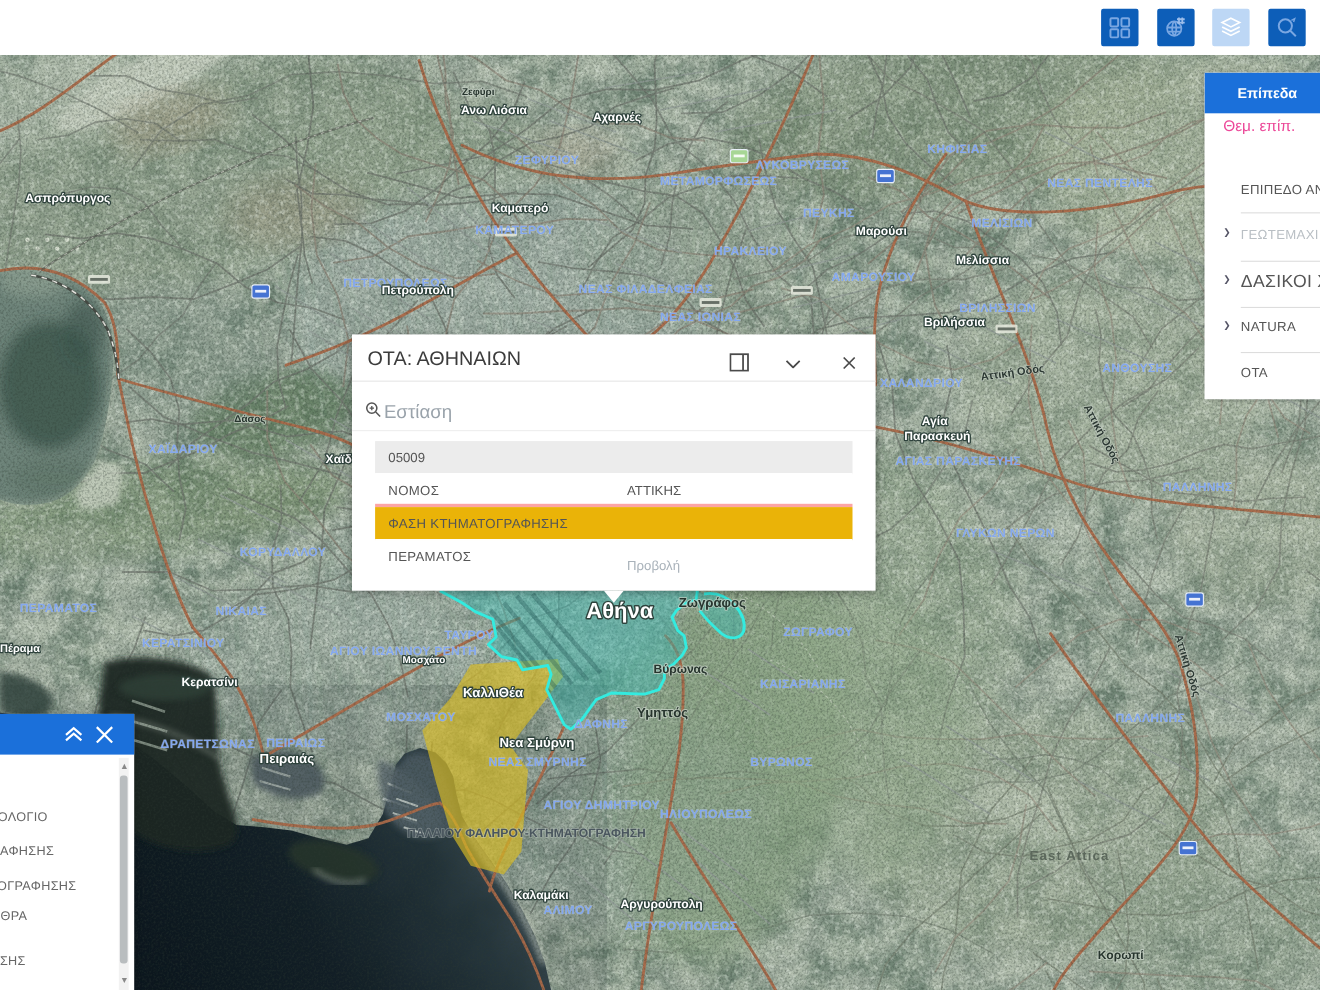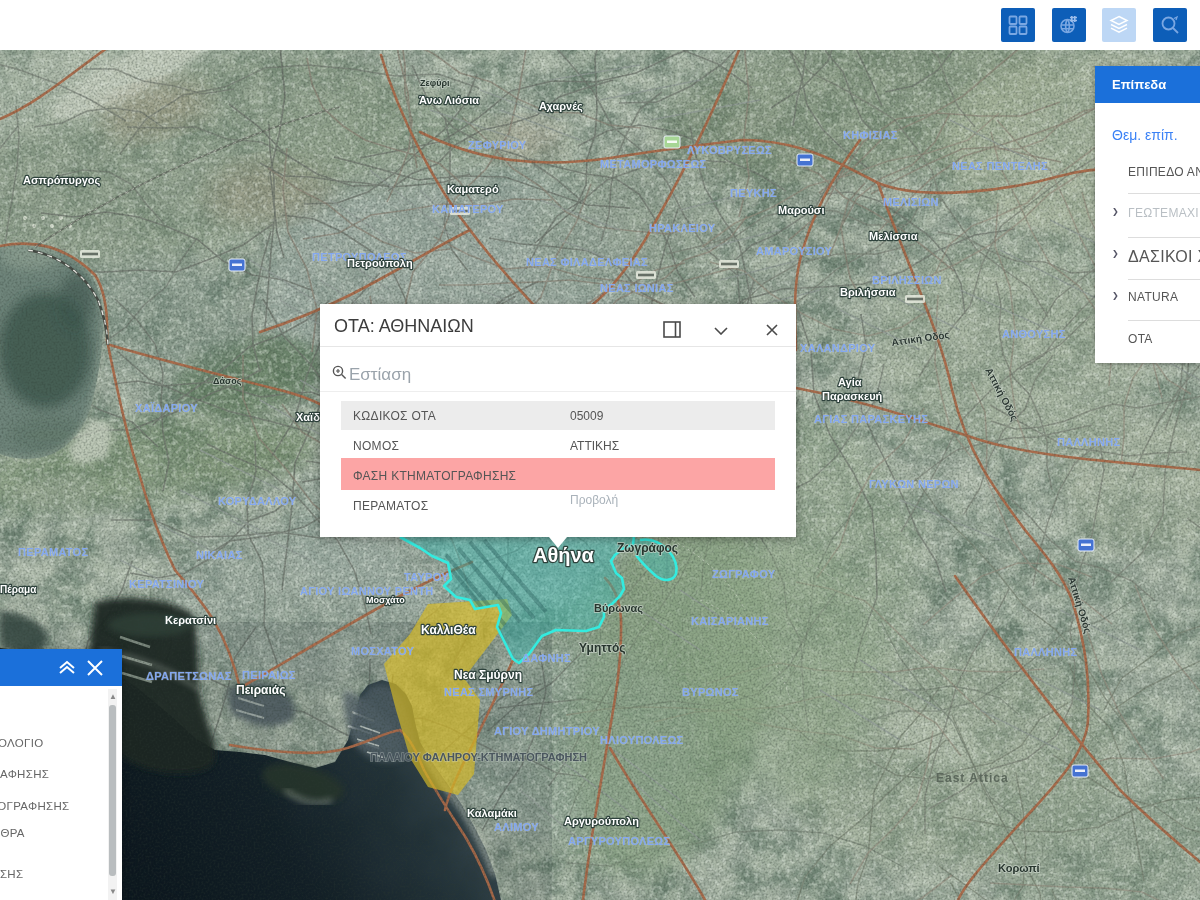--- a/index.html
+++ b/index.html
@@ -618,22 +618,22 @@
 </div>
 <div class="btn" style="left:1153px">
  <svg width="22" height="22" viewBox="0 0 22 22" fill="none" stroke="#7aa7e2" stroke-width="1.8">
   <circle cx="9.5" cy="9.5" r="6"></circle>
         <path d="M14,14 L19,19"></path>
         <path d="M15,4.5 l3,-1.5 -1,3" stroke-width="1.3"></path>
  </svg>
 </div>
 
 <div style="position:absolute;left:1095px;top:66px;width:105px;height:297px;background:#fff;box-shadow:0 1px 5px rgba(0,0,0,0.3);overflow:hidden">
- <div class="panel-hd" style="height:37px;line-height:37px;padding-left:17px;font-size:13px">Επίπεδα</div>
- <div style="position:absolute;left:17px;top:61px;font-size:14px;color:#3b82f6;white-space:nowrap">Θεμ. επίπ.</div>
+ <div class="panel-hd" style="height:37px;line-height:37px;padding-left:30px;font-size:13px">Επίπεδα</div>
+ <div style="position:absolute;left:17px;top:40px;font-size:14px;color:#ec4899;white-space:nowrap">Θεμ. επίπ.</div>
  <div style="position:absolute;left:33px;top:99px;font-size:12px;color:#555;letter-spacing:0.3px;white-space:nowrap">ΕΠΙΠΕΔΟ ΑΝ</div>
  <div style="position:absolute;left:33px;top:127px;width:72px;border-top:1px solid #ddd"></div>
  <div style="position:absolute;left:17px;top:141px;font-size:8px;color:#556">❯</div>
  <div style="position:absolute;left:33px;top:140px;font-size:12px;color:#b9bfc4;letter-spacing:0.3px;white-space:nowrap">ΓΕΩΤΕΜΑΧΙ</div>
  <div style="position:absolute;left:33px;top:171px;width:72px;border-top:1px solid #ddd"></div>
  <div style="position:absolute;left:17px;top:183px;font-size:8px;color:#556">❯</div>
  <div style="position:absolute;left:33px;top:182px;font-size:16px;color:#555;letter-spacing:0.3px;white-space:nowrap">ΔΑΣΙΚΟΙ ΧΑ</div>
  <div style="position:absolute;left:33px;top:213px;width:72px;border-top:1px solid #ddd"></div>
  <div style="position:absolute;left:17px;top:225px;font-size:8px;color:#556">❯</div>
  <div style="position:absolute;left:33px;top:224px;font-size:12px;color:#555;letter-spacing:0.3px;white-space:nowrap">NATURA</div>
@@ -656,33 +656,32 @@
  <div style="position:absolute;left:0;top:42px;width:476px;border-top:1px solid #e6e6e6"></div>
  <svg style="position:absolute;left:12px;top:61px" width="15" height="15" viewBox="0 0 15 15" fill="none" stroke="#555" stroke-width="1.4">
    <circle cx="6" cy="6" r="4.6"></circle>
         <path d="M9.6,9.6 L13.6,13.6"></path>
         <path d="M6,4 V8 M4,6 H8" stroke-width="1.2"></path>
  </svg>
  <div style="position:absolute;left:29px;top:61px;font-size:17px;color:#9aa3ab">Εστίαση</div>
  <div style="position:absolute;left:0;top:87px;width:476px;border-top:1px solid #eee"></div>
  <div style="position:absolute;left:21px;top:97px;width:434px;font-size:12px;color:#555">
    <div style="display:flex;height:30px;background:#ececec;border-bottom:1px solid #fff">
-          <div style="width:217px;padding:8px 0 0 12px;letter-spacing:0.3px">ΚΩΔΙΚΟΣ ΟΤΑ</div>
           <div style="padding:8px 0 0 12px">05009</div>
         </div>
    <div style="display:flex;height:30px;background:#ffffff;border-bottom:3px solid #fca5a5">
           <div style="width:217px;padding:8px 0 0 12px;letter-spacing:0.3px">ΝΟΜΟΣ</div>
           <div style="padding:8px 0 0 12px">ΑΤΤΙΚΗΣ</div>
         </div>
-   <div style="display:flex;height:30px;background:#fca5a5;border-bottom:1px solid #fff">
+   <div style="display:flex;height:30px;background:#eab308;border-bottom:1px solid #fff">
           <div style="width:217px;padding:8px 0 0 12px;letter-spacing:0.3px">ΦΑΣΗ ΚΤΗΜΑΤΟΓΡΑΦΗΣΗΣ</div>
         </div>
    <div style="display:flex;height:30px;background:#ffffff">
           <div style="width:217px;padding:8px 0 0 12px;letter-spacing:0.3px">ΠΕΡΑΜΑΤΟΣ</div>
-          <div style="padding:2px 0 0 12px;color:#a9b2ba">Προβολή</div>
+          <div style="padding:16px 0 0 12px;color:#a9b2ba">Προβολή</div>
         </div>
  </div>
 </div>
 <div style="position:absolute;left:549px;top:537px;width:0;height:0;border-left:9px solid transparent;border-right:9px solid transparent;border-top:11px solid #fff"></div>
 
 <div style="position:absolute;left:0;top:649px;width:122px;height:251px;background:#fff;box-shadow:0 1px 6px rgba(0,0,0,0.3)">
  <div class="panel-hd" style="height:37px;position:relative">
    <svg style="position:absolute;left:58px;top:11px" width="18" height="15" viewBox="0 0 18 15" fill="none" stroke="#fff" stroke-width="2">
           <path d="M2,8 L9,2 16,8"></path>
           <path d="M2,13 L9,7 16,13"></path>

